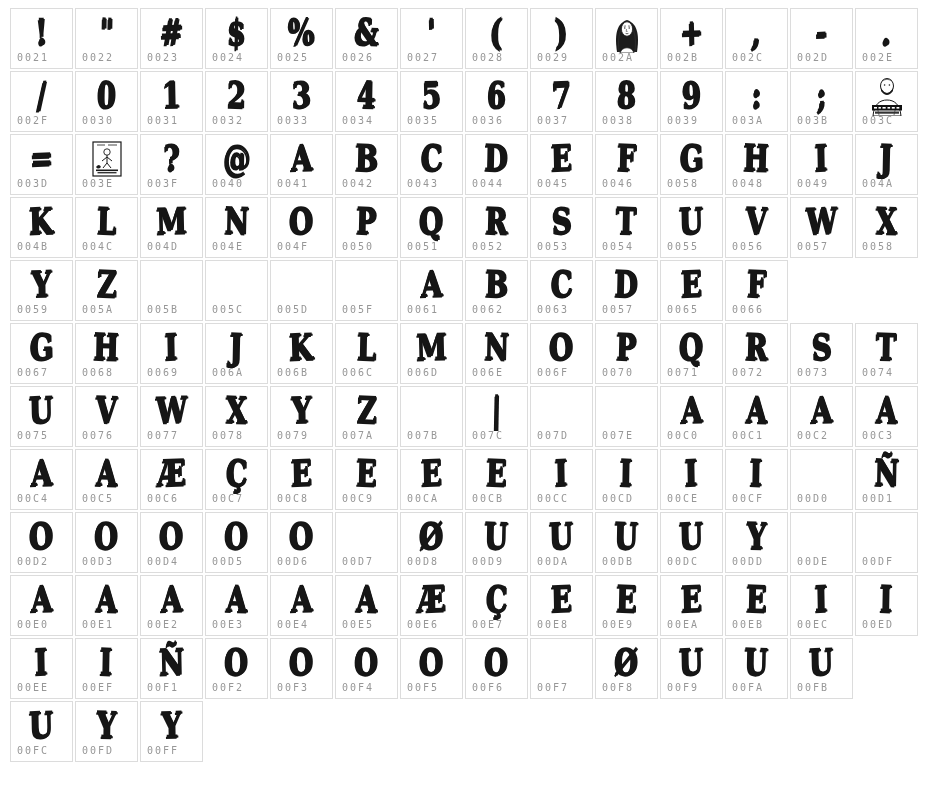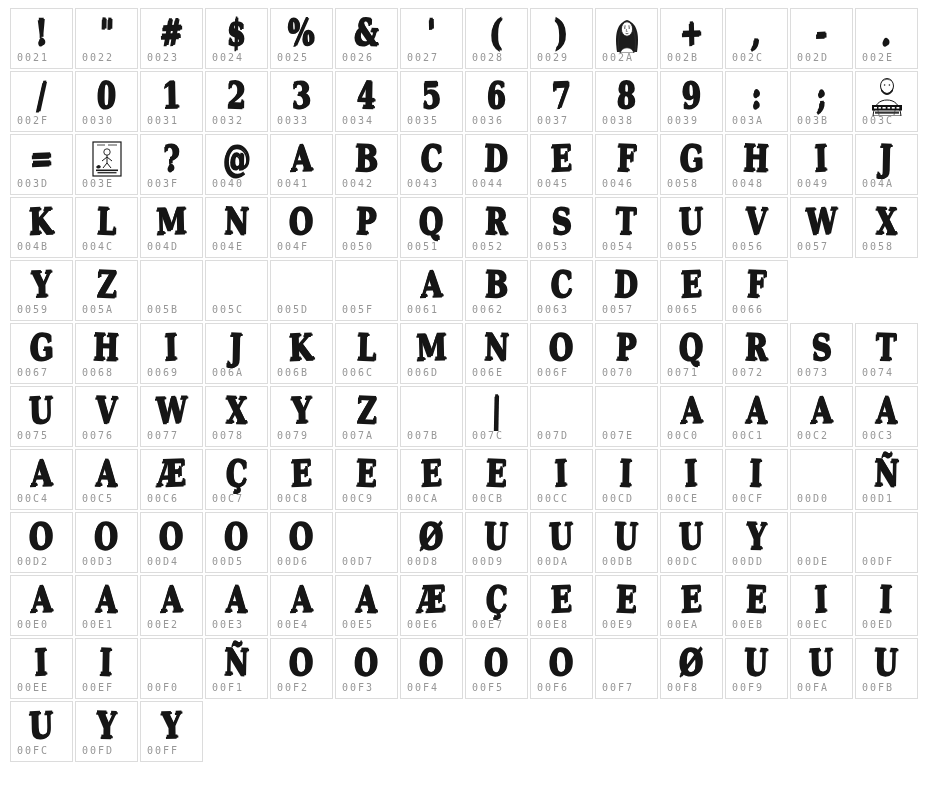--- a/index.html
+++ b/index.html
@@ -920,24 +920,20 @@
         </div>
         <div class="code">00EE</div>
       </div>
       <div class="cell">
         <div class="glyph-area">
           <span class="glyph">I</span>
         </div>
         <div class="code">00EF</div>
       </div>
       <div class="cell">
-        <div class="glyph-area"></div>
-        <div class="code">00F0</div>
-      </div>
-      <div class="cell">
         <div class="glyph-area">
           <span class="glyph">Ñ</span>
         </div>
         <div class="code">00F1</div>
       </div>
       <div class="cell">
         <div class="glyph-area">
           <span class="glyph">O</span>
         </div>
         <div class="code">00F2</div>

